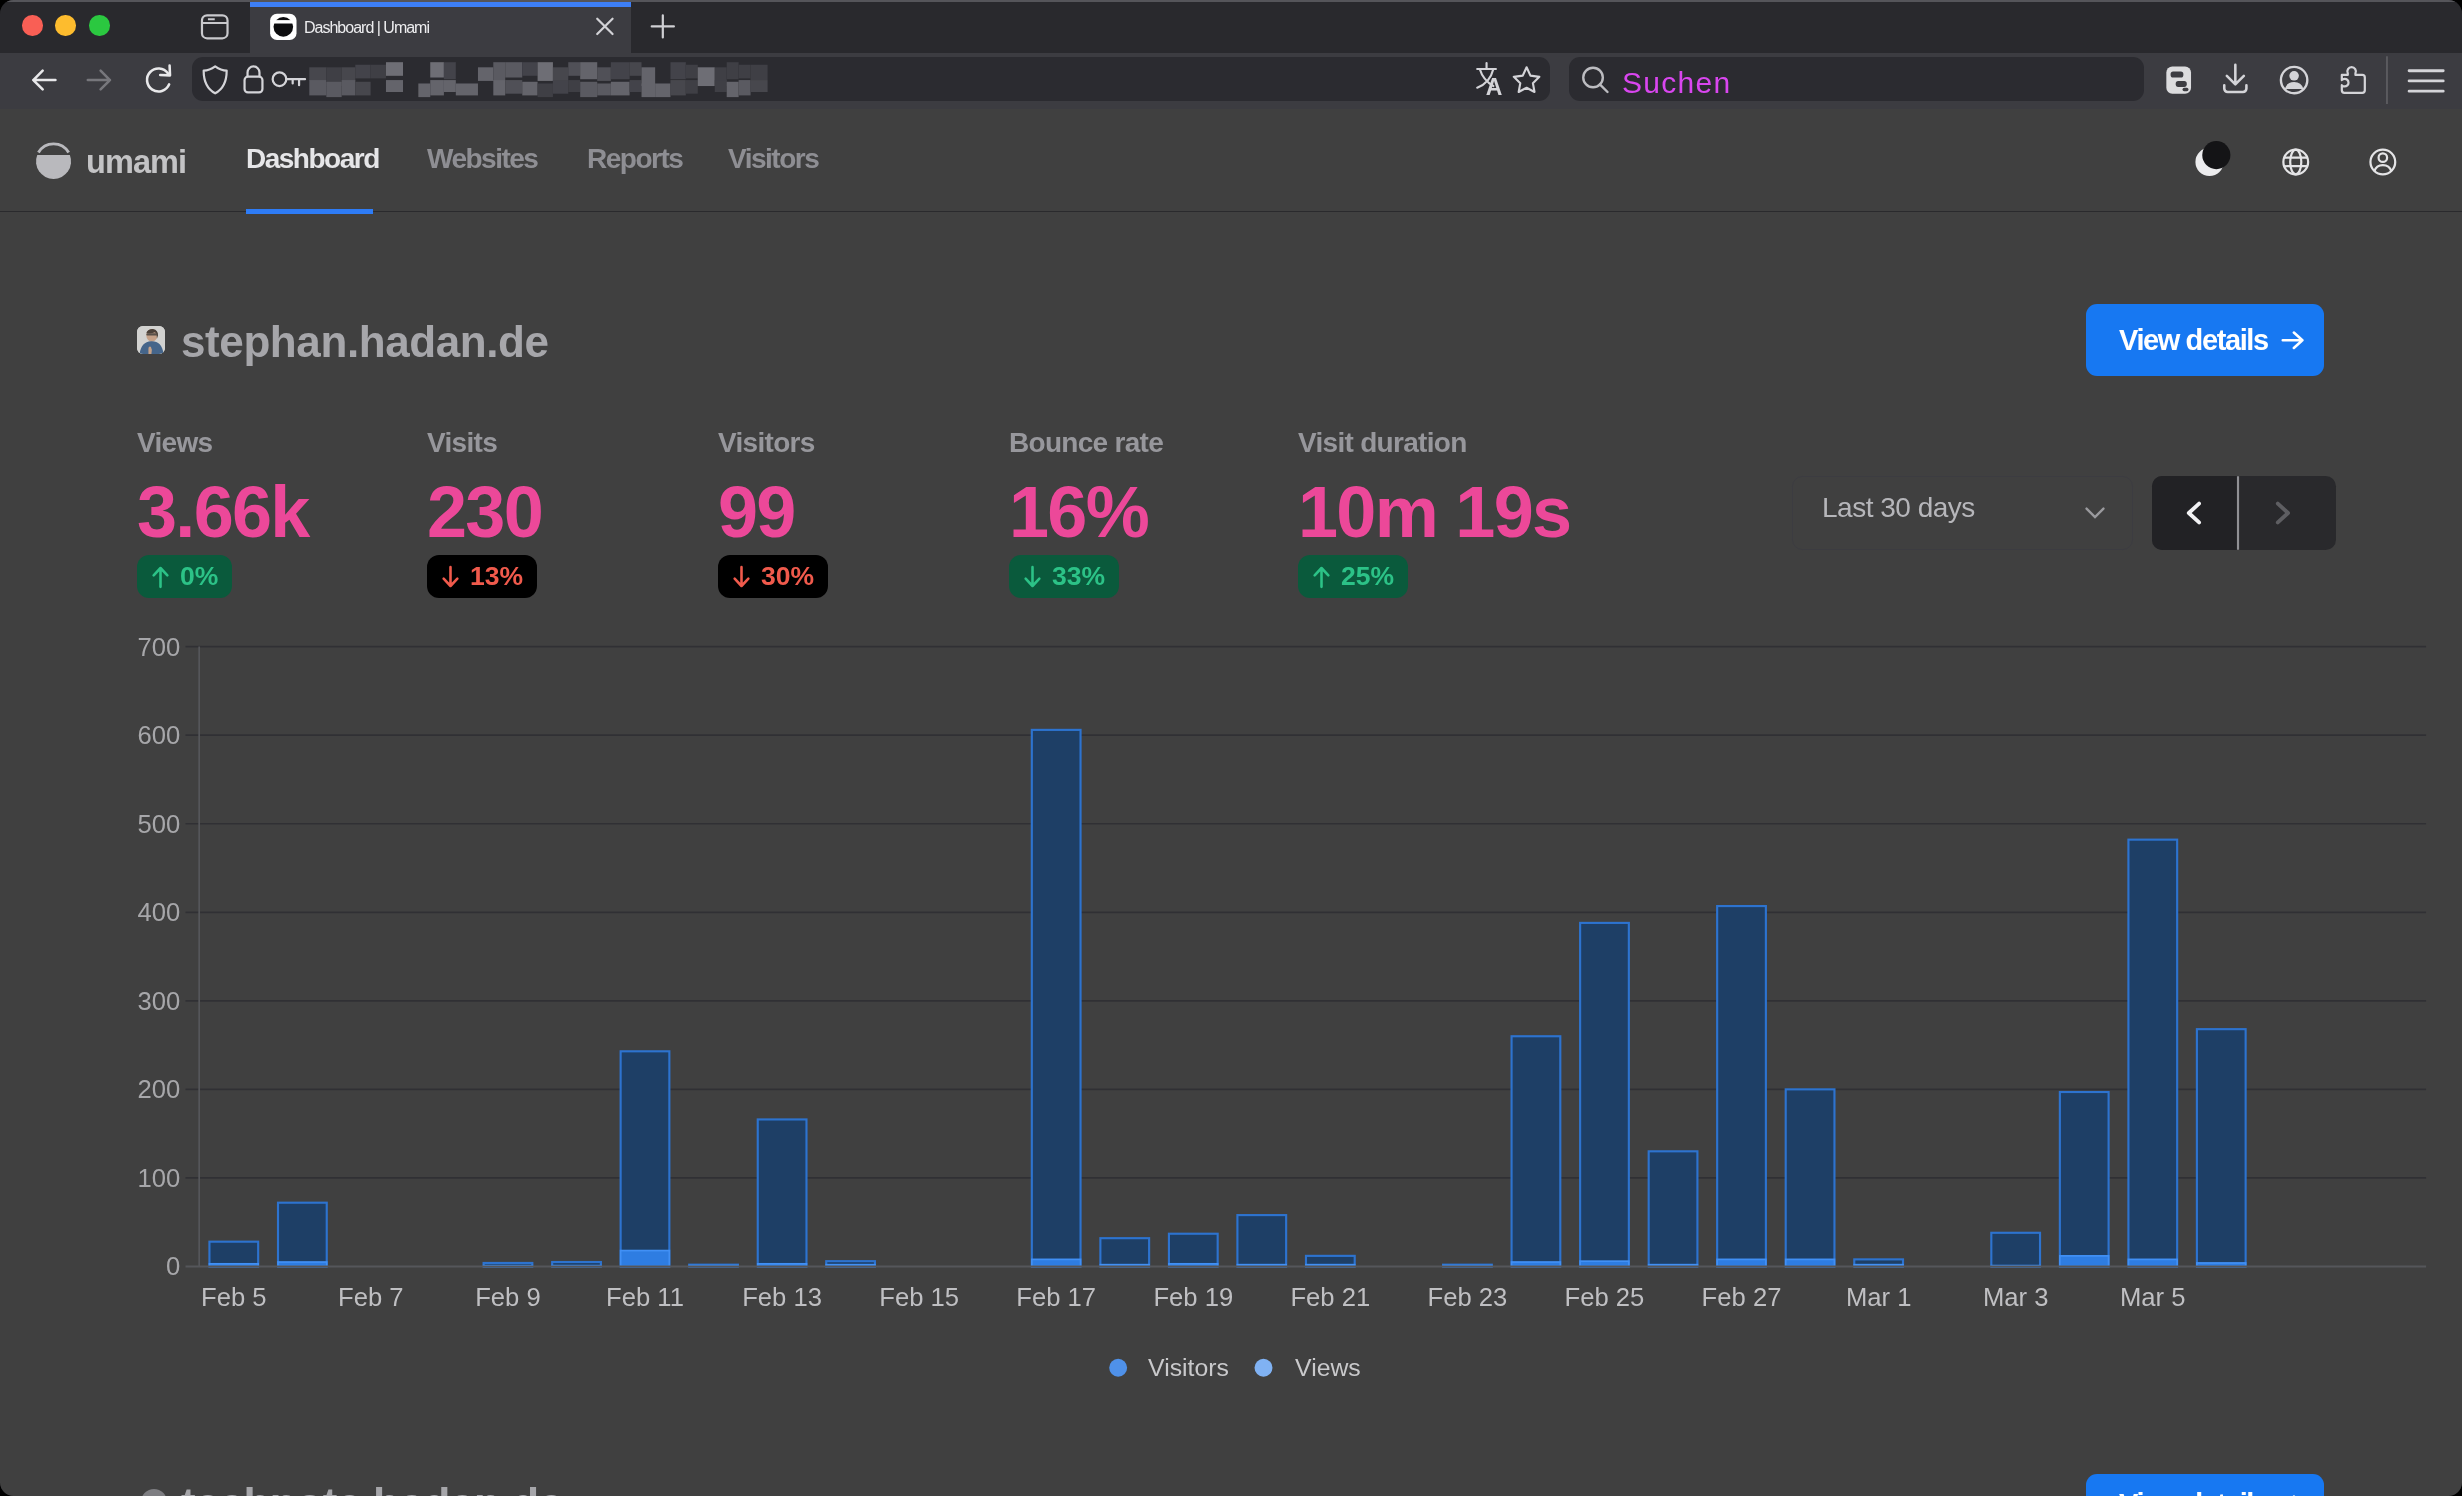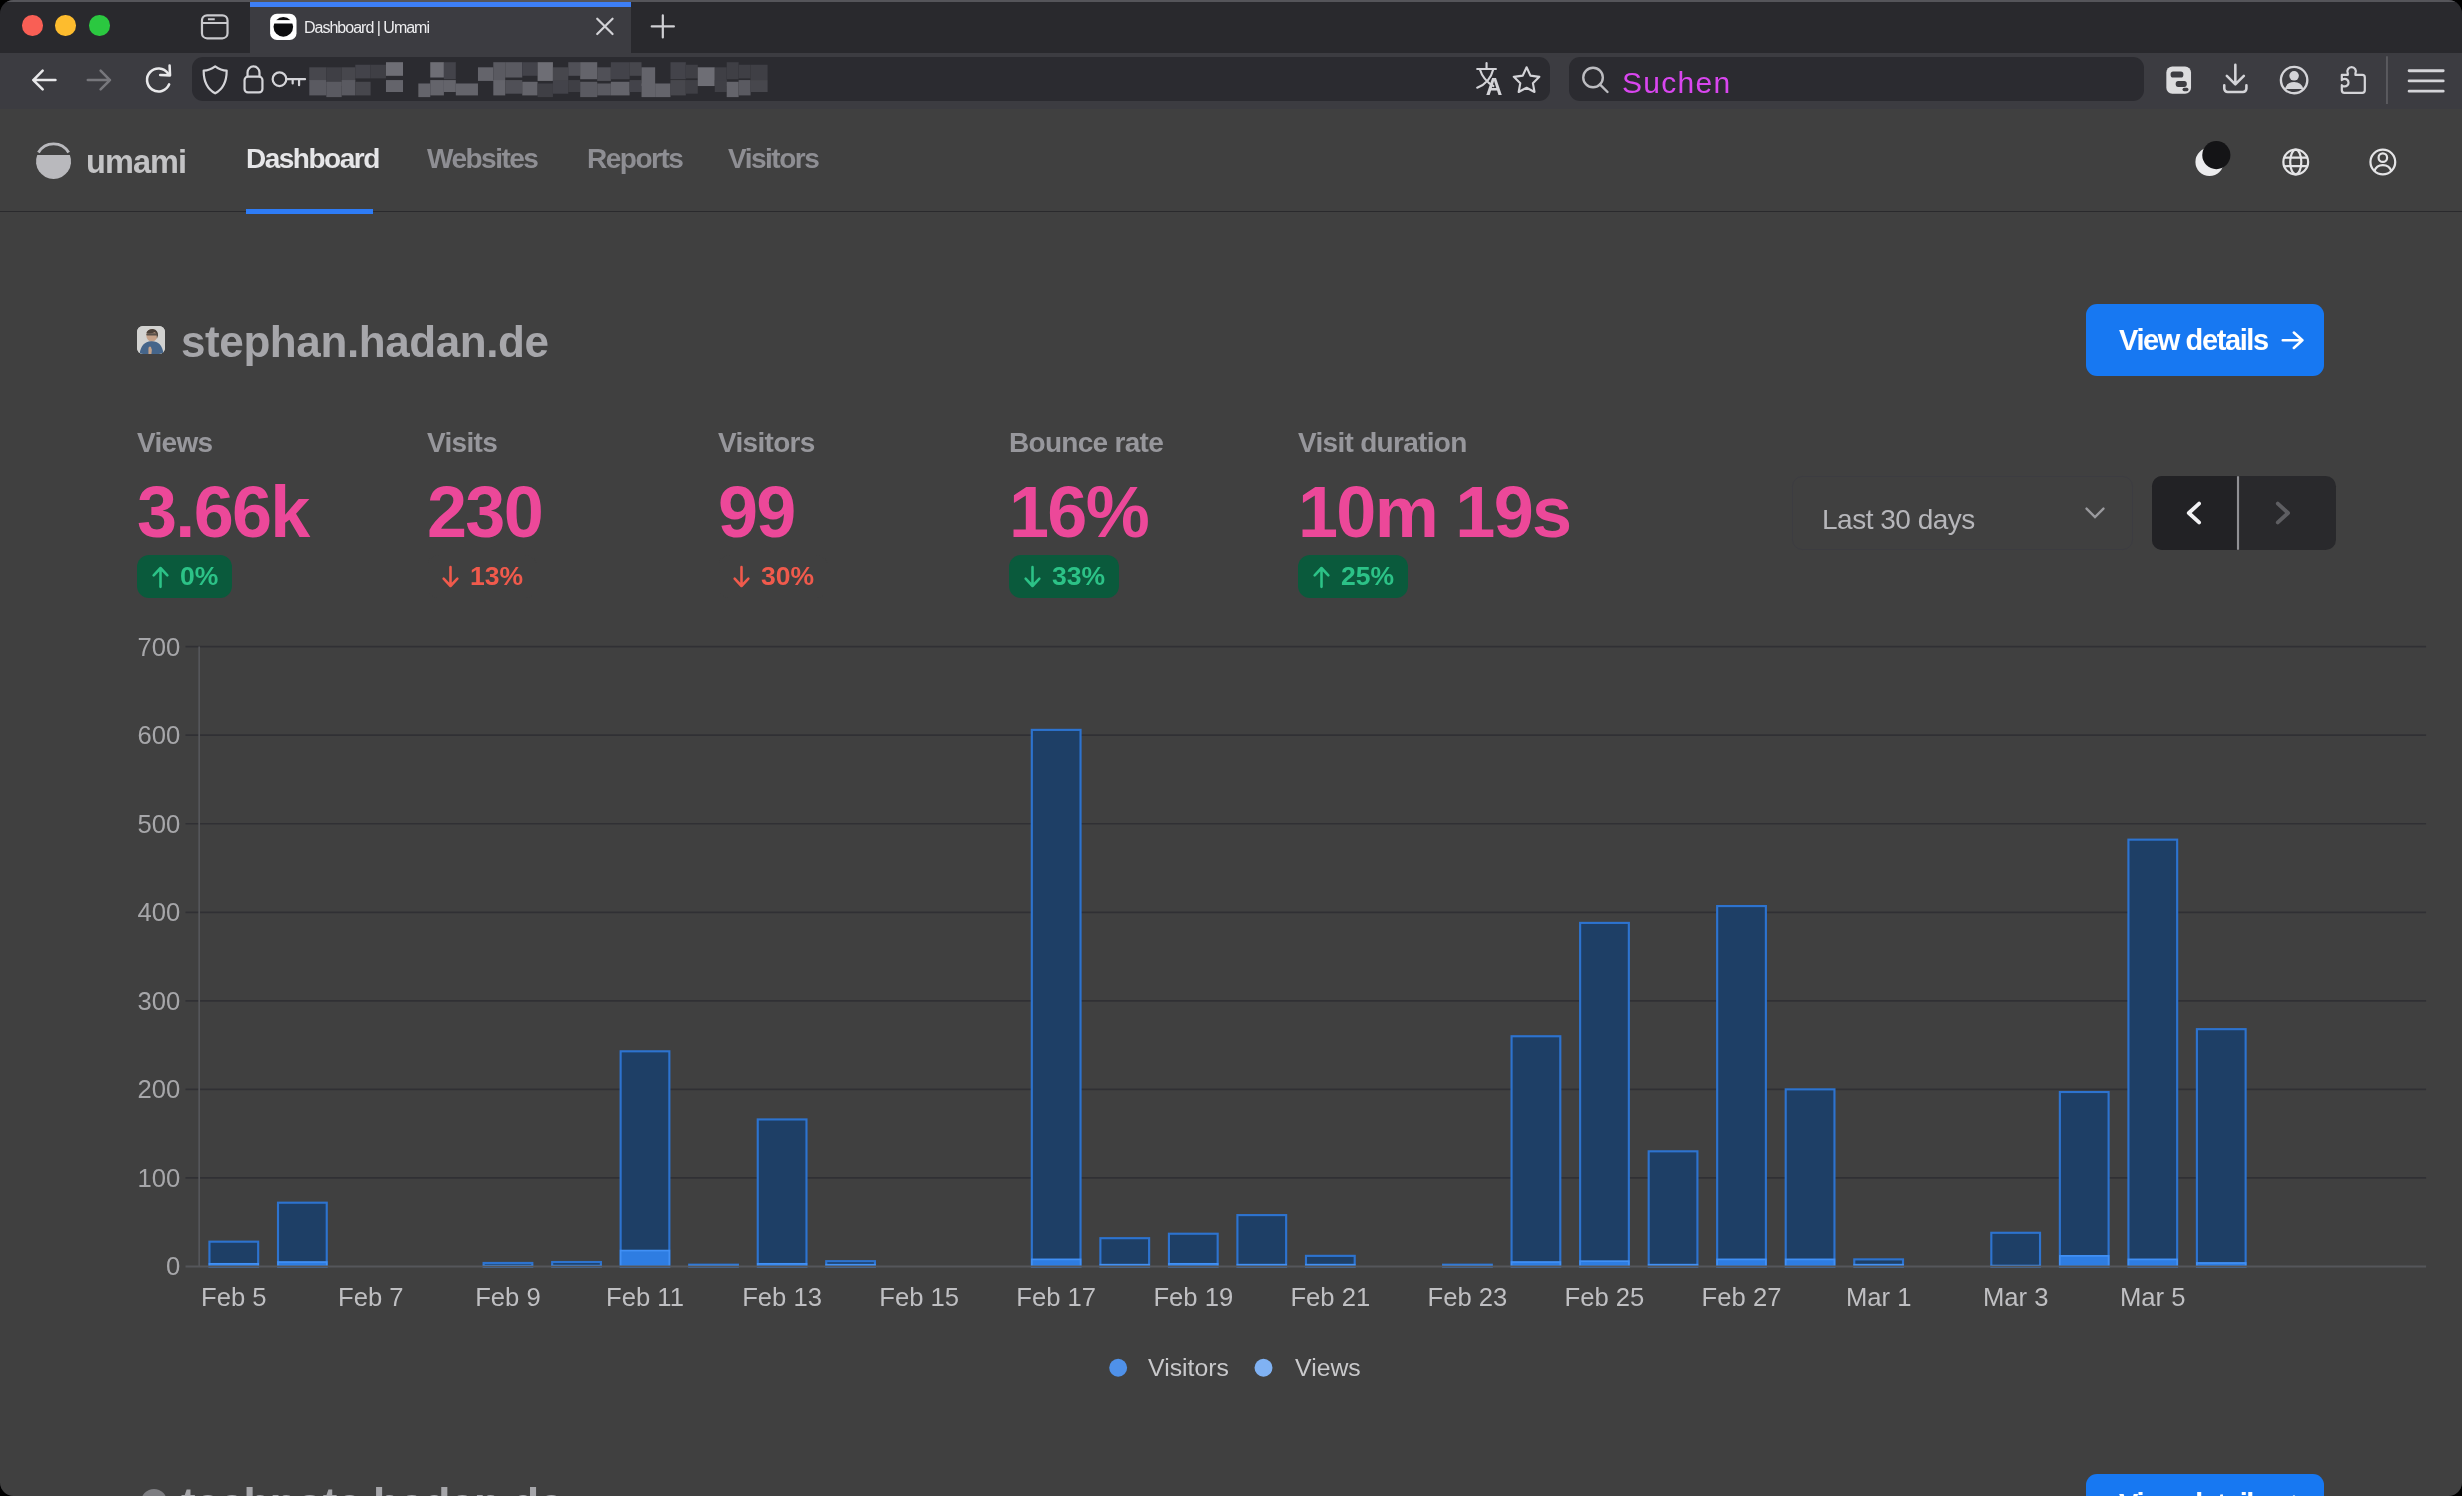--- a/index.html
+++ b/index.html
@@ -33,26 +33,26 @@
 .btn { position:absolute; width:238px; height:72px; background:#1778f2; border-radius:11px;
       color:#fff; font-size:29px; font-weight:bold; display:flex; align-items:center;
       justify-content:flex-start; padding-left:33px; white-space:nowrap; gap:13.7px; letter-spacing:-1.4px; }
 
 .metric { position:absolute; top:427px; }
 .mlabel { font-size:28px; font-weight:bold; color:#97979c; letter-spacing:-0.7px; }
 .mvalue { margin-top:17px; font-size:72px; font-weight:bold; color:#ec4899; line-height:1; letter-spacing:-1.7px; }
 .badge { position:absolute; left:0; top:128px; display:inline-flex; height:43px; border-radius:12px;
         align-items:center; padding:0 13.7px; gap:10.3px; font-size:26.5px; font-weight:bold; white-space:nowrap; }
 .badge.green { background:#0a5a3c; color:#2cc287; }
-.badge.red { background:#404040; color:#f05a4c;justify-content:center; }
+.badge.red { background:#000000; color:#f05a4c;justify-content:center; }
 .badge .ar { display:block; }
 
 #select { position:absolute; left:1792px; top:476px; width:341px; height:74px; border:1.7px solid #3c3c41;
           border-radius:10.3px; }
-#seltxt { position:absolute; left:29px; top:15.4px; font-size:28px; color:#b6b6ba; letter-spacing:-0.5px;margin-top:12px; }
+#seltxt { position:absolute; left:29px; top:15.4px; font-size:28px; color:#b6b6ba; letter-spacing:-0.5px; }
 #pager { position:absolute; left:2152px; top:476px; width:184px; height:74px; border-radius:10.3px;
          overflow:hidden; background:#29292c; }
 #pgleft { position:absolute; left:0; top:0; width:85px; height:74px; background:#222225; }
 
 #circ2 { position:absolute; left:141px; top:1489px; width:26px; height:26px; border-radius:50%; background:#7e7e82; }
 #title2 { position:absolute; left:181px; top:1479px; font-size:44px; font-weight:bold; color:#a6a6aa; letter-spacing:-0.4px; }
 </style>
 </head>
 <body>
 <div id="win">

